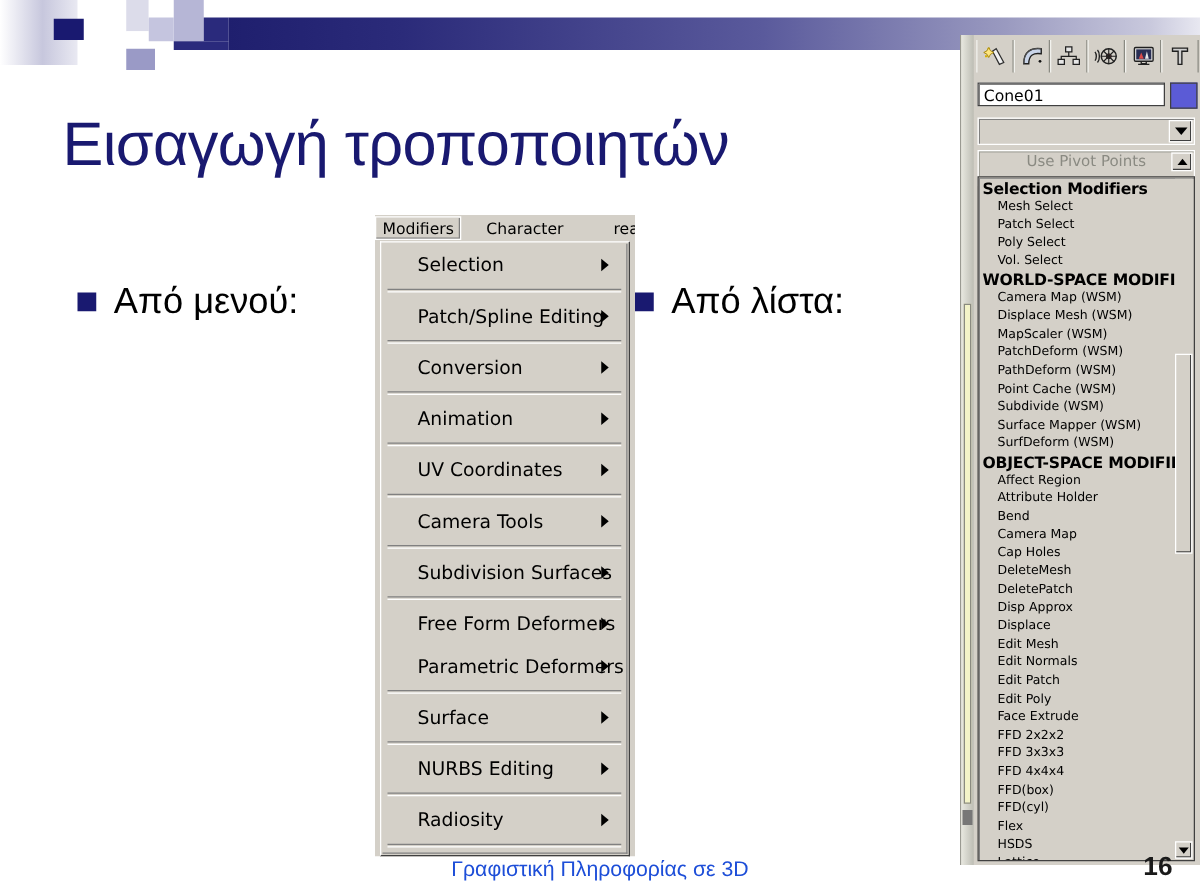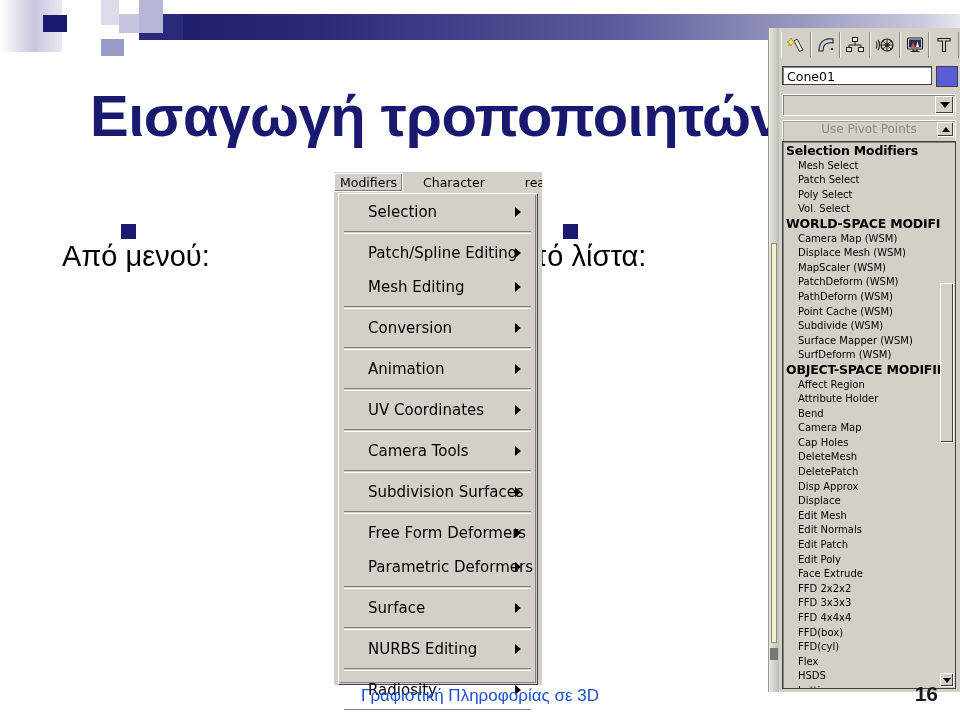--- a/index.html
+++ b/index.html
@@ -24,38 +24,37 @@
   .hb-sq4{left:139px;top:0px;width:24px;height:33px;background:#b6b6d6;}
   .hb-sq5{left:101px;top:25px;width:18px;height:14px;background:#ffffff;}
   .hb-sq6{left:119px;top:14px;width:20px;height:19px;background:#c5c5df;}
   .hb-sq7{left:101px;top:39px;width:23px;height:17px;background:#9a9ac6;}
   .hb-sq8{left:139px;top:33px;width:44px;height:7px;background:#2a2a7c;}
   .hb-sq9{left:163px;top:14px;width:20px;height:19px;background:#2a2a7c;}
 
   
   #slide-title{
     position:absolute;left:50px;top:86px;width:760px;
-    font-size:58px;line-height:60px;color:#191970;
-    font-weight:700;letter-spacing:-0.5px;white-space:nowrap;margin-left:40px;
-  }
-
-  
-  .bullet-row{position:absolute;display:flex;align-items:center;flex-direction:column;}
+    font-size:49px;line-height:60px;color:#191970;
+    font-weight:400;letter-spacing:-0.5px;white-space:nowrap;
+  }
+
+  
+  .bullet-row{position:absolute;display:flex;align-items:center;}
   .bullet-sq{width:15px;height:15px;background:#191970;margin-right:14px;flex:0 0 auto;}
   .bullet-text{font-size:29px;color:#000000;line-height:34px;white-space:nowrap;}
   #bullet-menu{left:62px;top:224px;}
   #bullet-list{left:508px;top:224px;}
 
   
   #maxmenu{
     position:absolute;left:300px;top:172px;width:208px;height:513px;
     background:#d4d0c8;
     font-family:"DejaVu Sans", sans-serif;
     color:#000;
-    margin-left:34px;
   }
   #maxmenu-bar{
     position:absolute;left:0;top:0;width:208px;height:21px;
     background:#d4d0c8;display:flex;align-items:center;
     overflow:hidden;
   }
   .mb-item{font-size:12.5px;padding:2px 20px;white-space:nowrap;}
   .mb-item.active{background:#d4d0c8;border:1px solid #ffffff;
      box-shadow:inset -1px -1px 0 #808080;padding:1px 5px;}
   #maxmenu-drop{
@@ -190,24 +189,20 @@
     </div>
   <div id="maxmenu-drop">
     <div id="maxmenu-drop-inner">
         <div class="menu-item">
           <span>Selection</span>
           <span class="arrow"></span>
         </div>
         <div class="menu-sep"></div>
         <div class="menu-item">
           <span>Patch/Spline Editing</span>
-          <span class="arrow"></span>
-        </div>
-        <div class="menu-item">
-          <span>Mesh Editing</span>
           <span class="arrow"></span>
         </div>
         <div class="menu-sep"></div>
         <div class="menu-item">
           <span>Conversion</span>
           <span class="arrow"></span>
         </div>
         <div class="menu-sep"></div>
         <div class="menu-item">
           <span>Animation</span>

